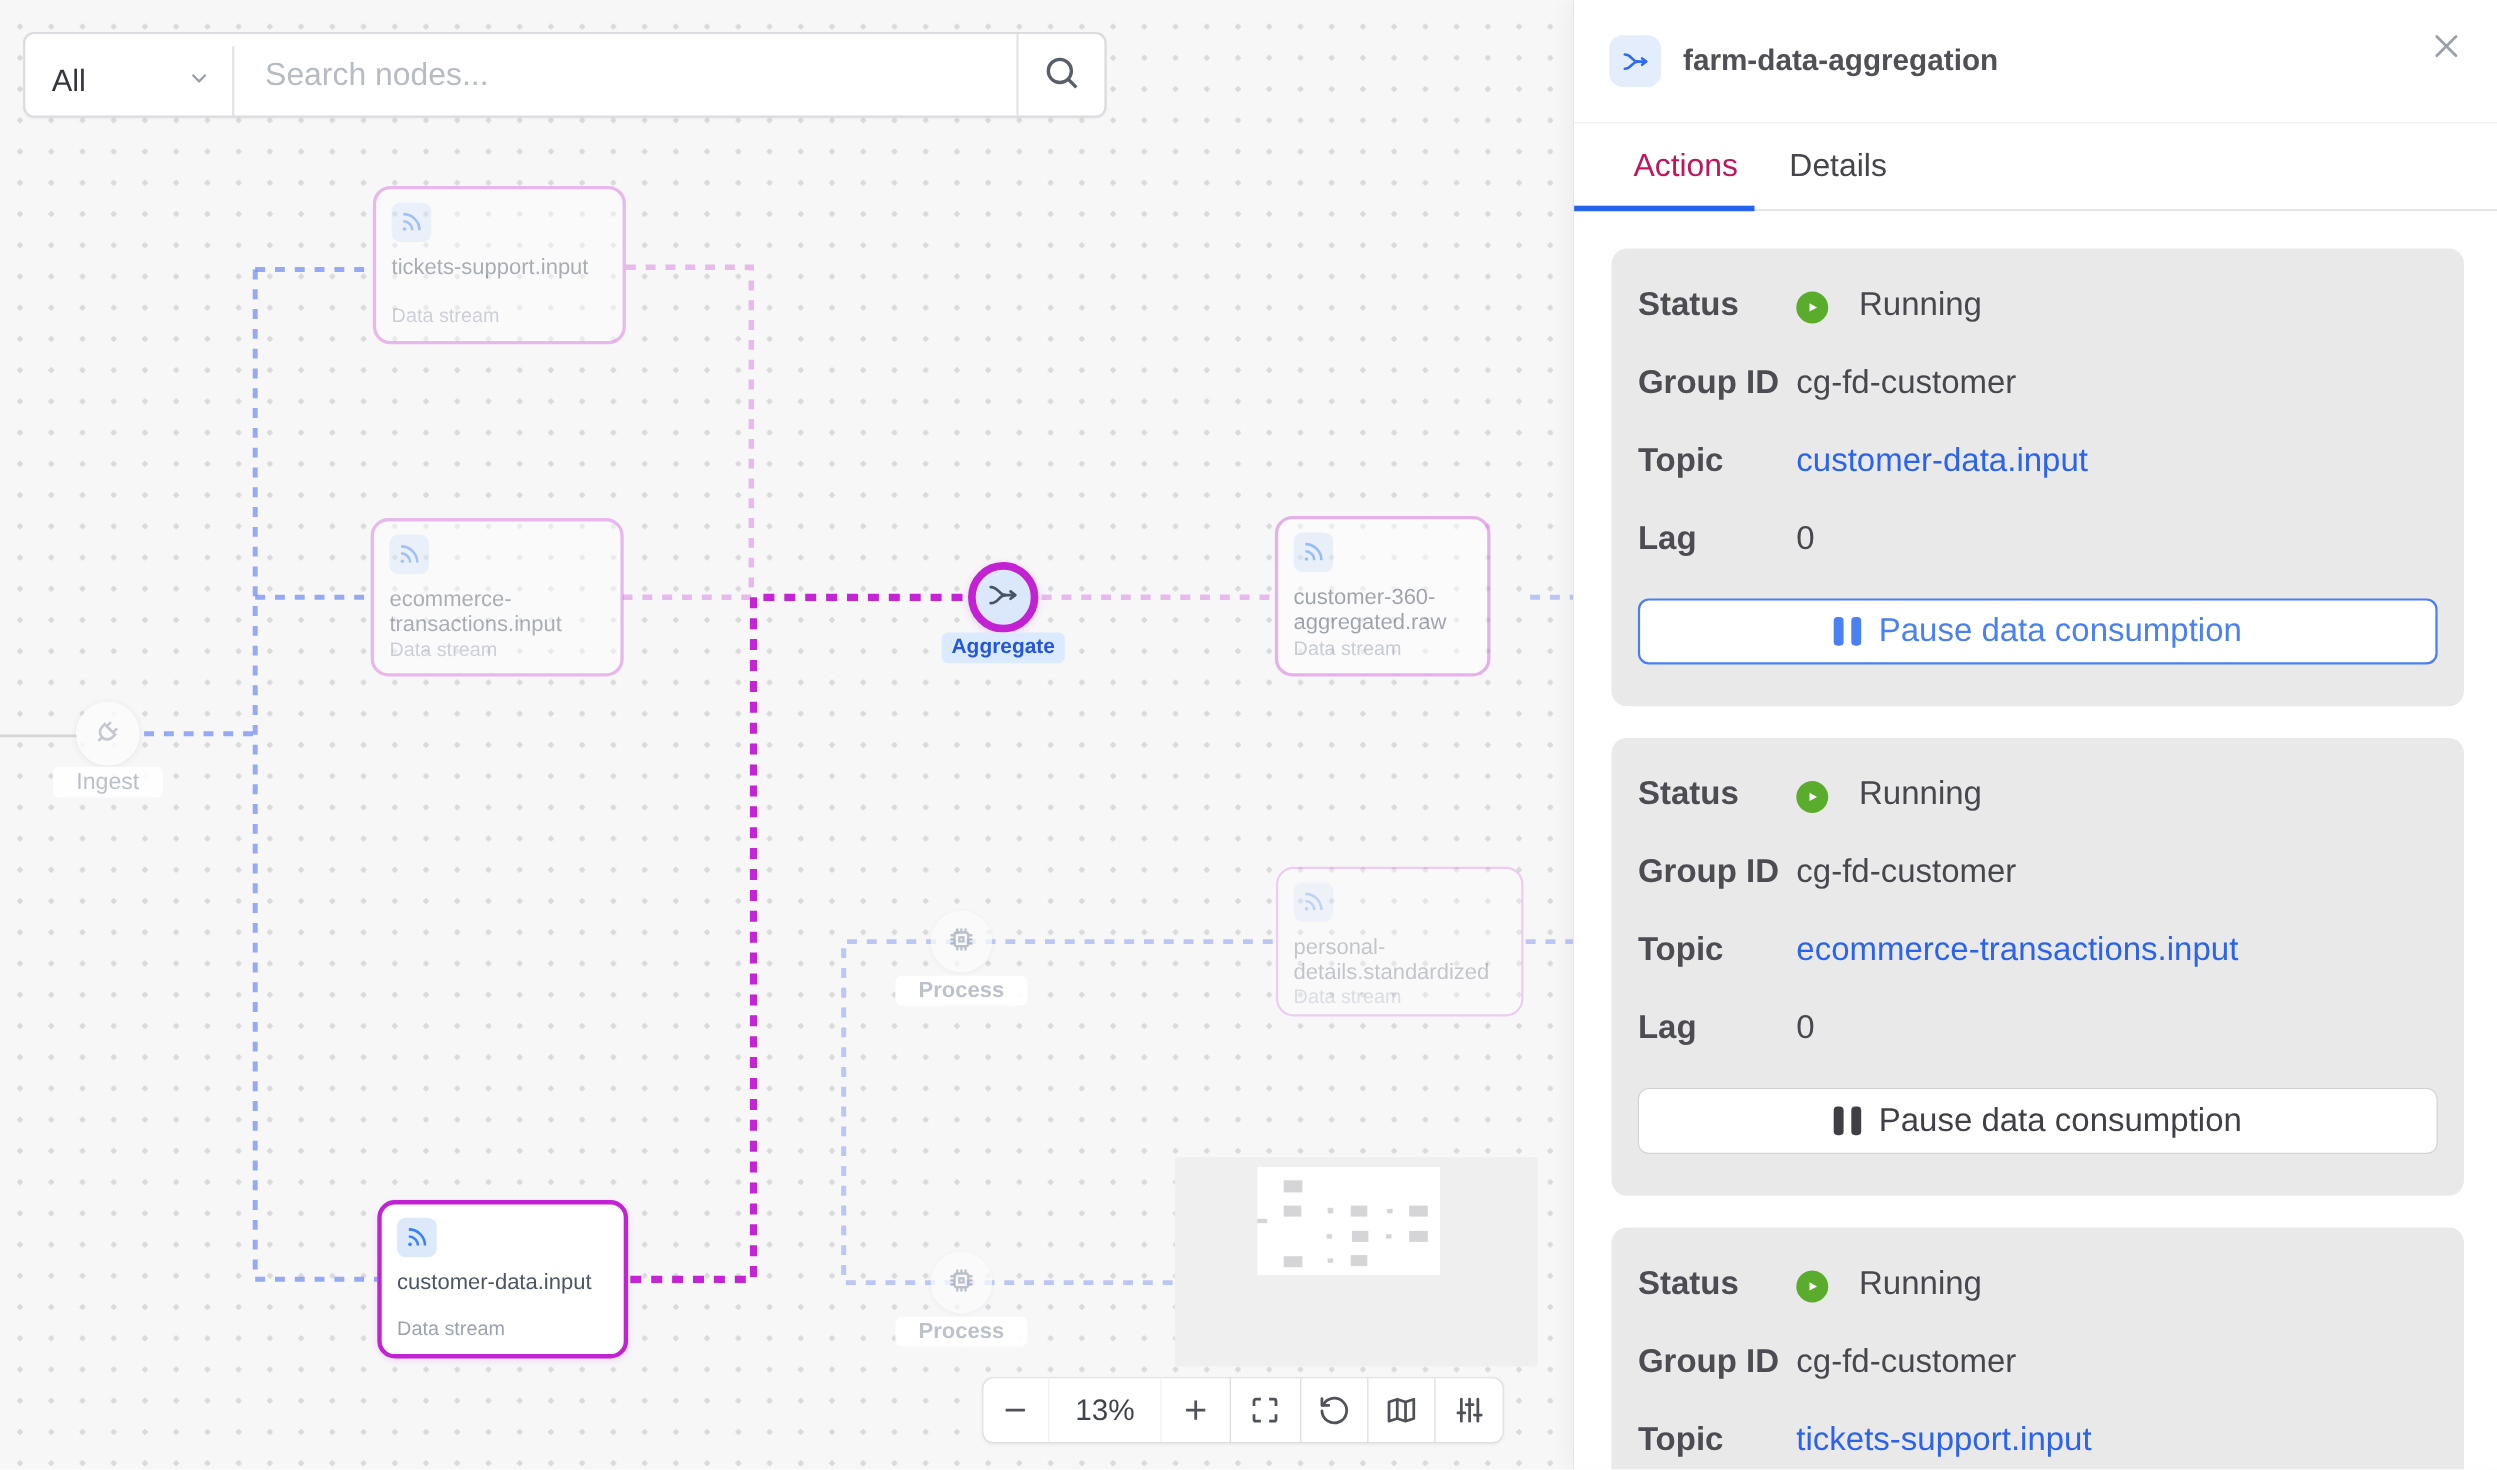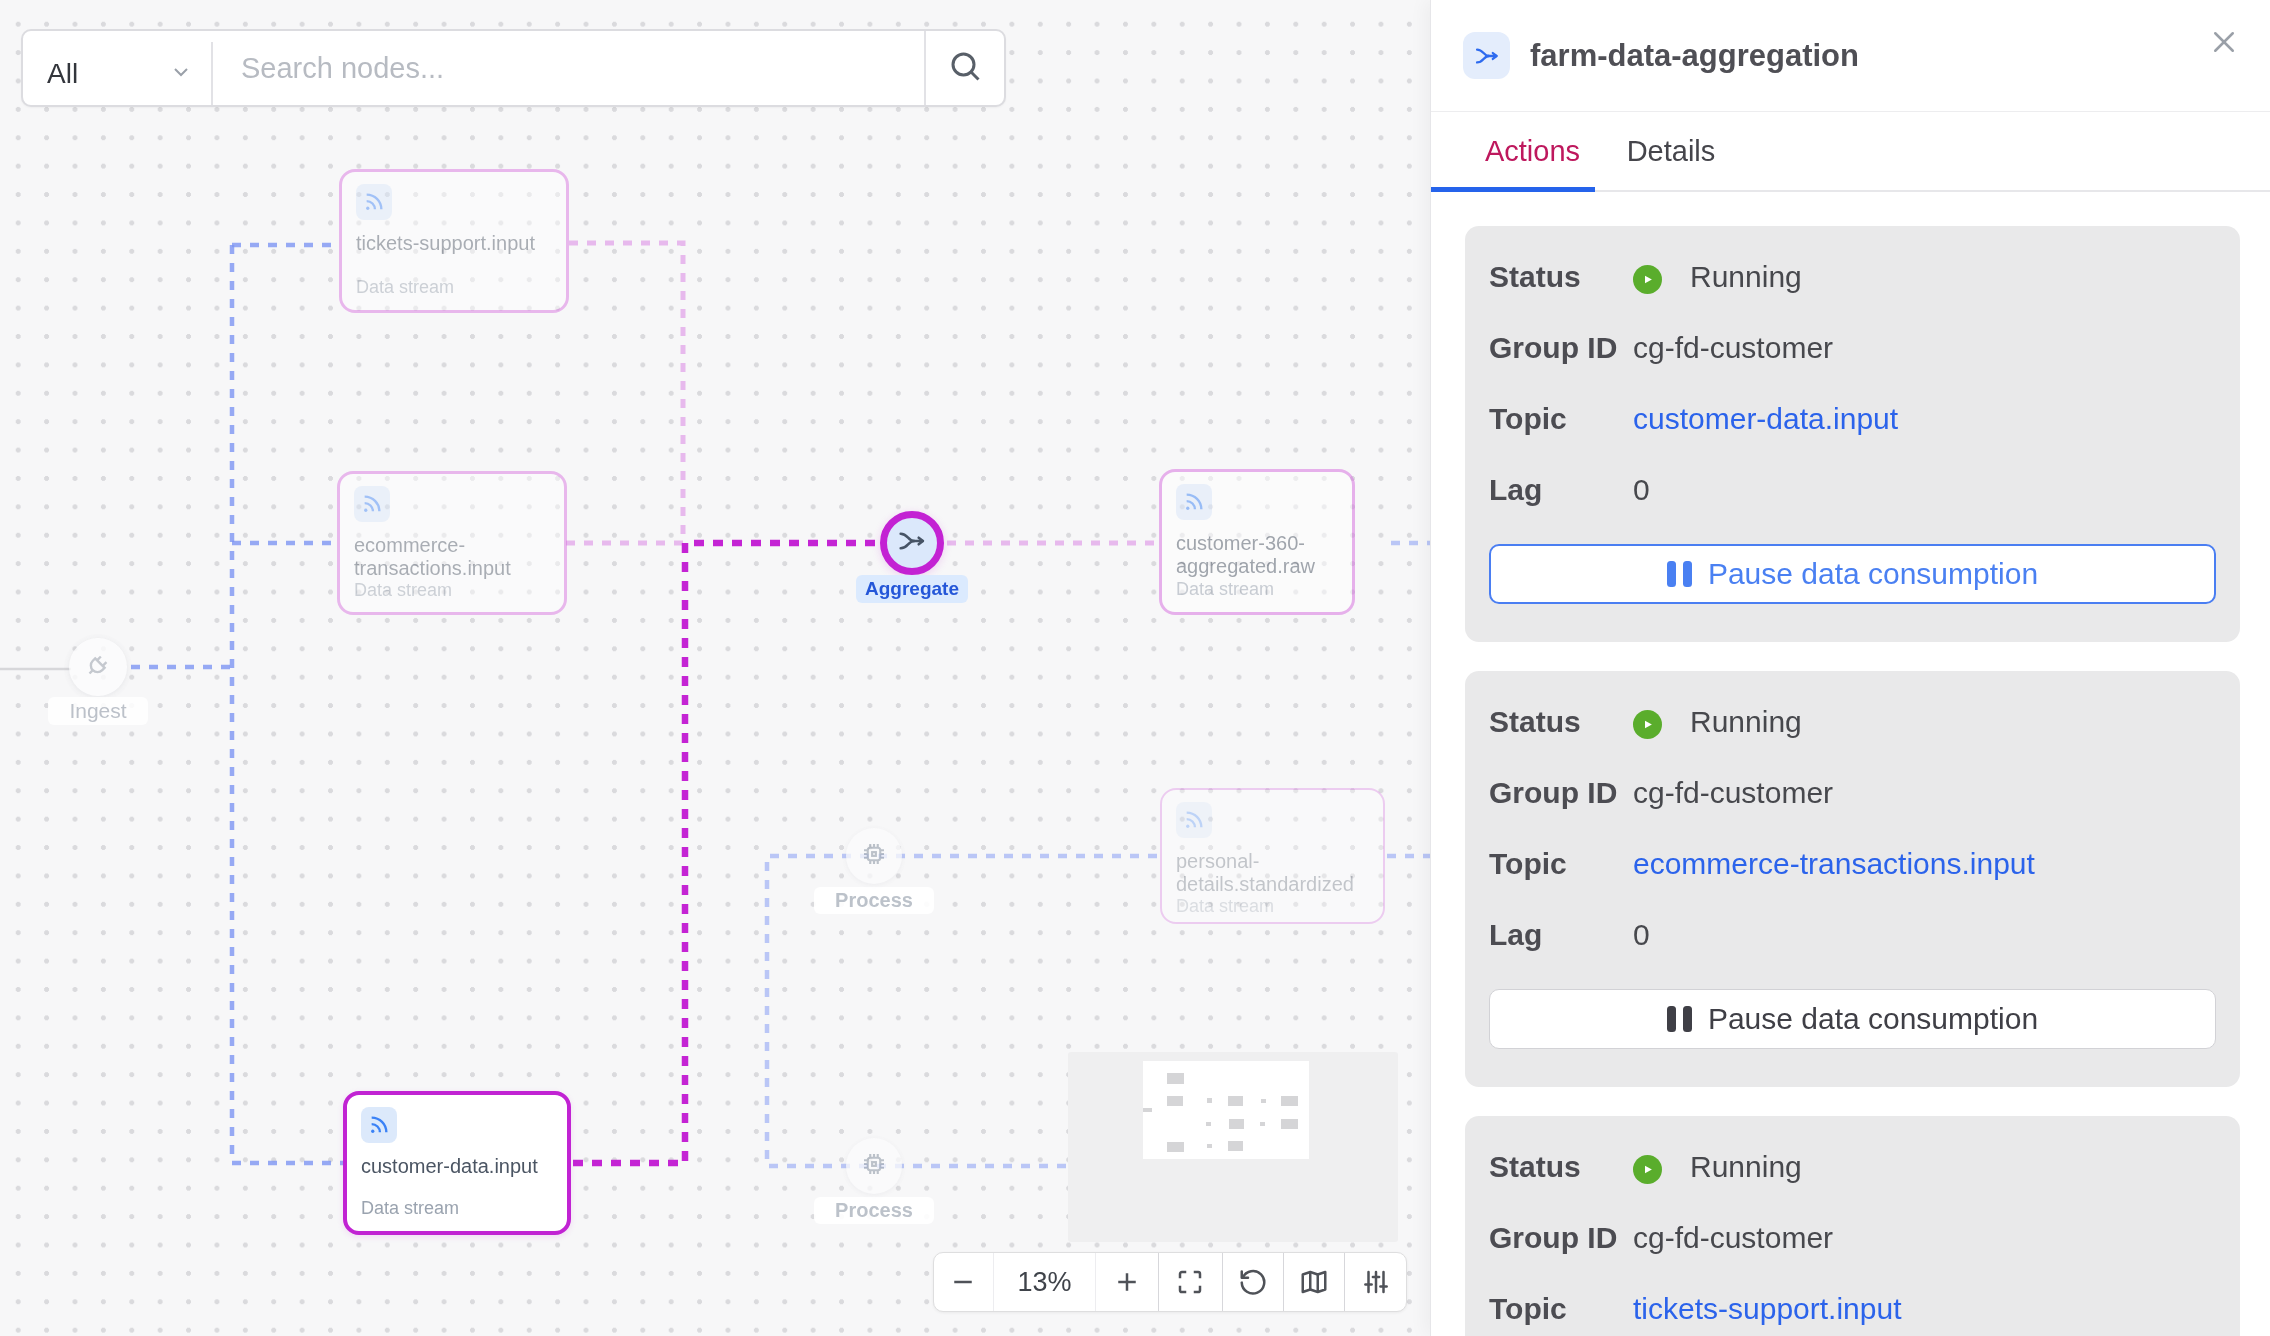--- a/index.html
+++ b/index.html
@@ -105,21 +105,21 @@
     padding:3px 9px; border-radius:6px; white-space:nowrap;
   }
 
   
   .minimap { position:absolute; left:1068px; top:1052px; width:330px; height:190px; background:#efeff0; border-radius:3px; }
   .mm-view { position:absolute; left:75px; top:9px; width:166px; height:98px; background:#fff; }
   .mm-block { position:absolute; background:#d5d5d7; }
 
   
   .toolbar {
-    position:absolute; left:933px; top:1252px; width:474px; height:60px;
+    position:absolute; left:893px; top:1252px; width:474px; height:60px;
     background:#fff; border:1.5px solid #dededf; border-radius:10px;
     display:flex; align-items:stretch; box-shadow:0 1px 3px rgba(0,0,0,.06);
   }
   .tb-seg { display:flex; align-items:center; justify-content:center; color:#4f5258; cursor:pointer; }
   .tb-light { border-left:1.5px solid #ededf0; }
   .tb-dark  { border-left:1.5px solid #d7d7db; }
   .tb-zoom  { font-size:27px; color:#3f434a; }
 
   
   .panel {
@@ -128,21 +128,21 @@
     display:flex; flex-direction:column; overflow:hidden;
   }
   .panel-header {
     height:112px; flex:0 0 auto; display:flex; align-items:center; padding-left:32px;
     border-bottom:1px solid #ededef; position:relative;
   }
   .panel-icon {
     width:47px; height:47px; border-radius:12px; background:#e4edfc;
     display:flex; align-items:center; justify-content:center;
   }
-  .panel-title { margin-left:20px; font-size:31px; font-weight:700; color:#4f4f55; }
+  .panel-title { margin-left:20px; font-size:27px; font-weight:700; color:#4f4f55; }
   .panel-close { position:absolute; right:26px; top:22px; width:40px; height:40px; display:flex; align-items:center; justify-content:center; cursor:pointer; }
 
   .tabs { height:80px; flex:0 0 auto; display:flex; border-bottom:2px solid #e7e7ea; }
   .tab { display:flex; align-items:center; justify-content:center; font-size:29px; cursor:pointer; position:relative; }
   .tab-actions { width:164px; color:#be185d; font-weight:500;padding-left:39px; }
   .tab-actions::after { content:""; position:absolute; left:0; bottom:-2px; width:100%; height:5px; background:#2563eb; }
   .tab-details { width:152px; color:#45454b; }
 
   .panel-body { flex:1; padding:34px 30px 0 34px; overflow:hidden; }
   .card {

